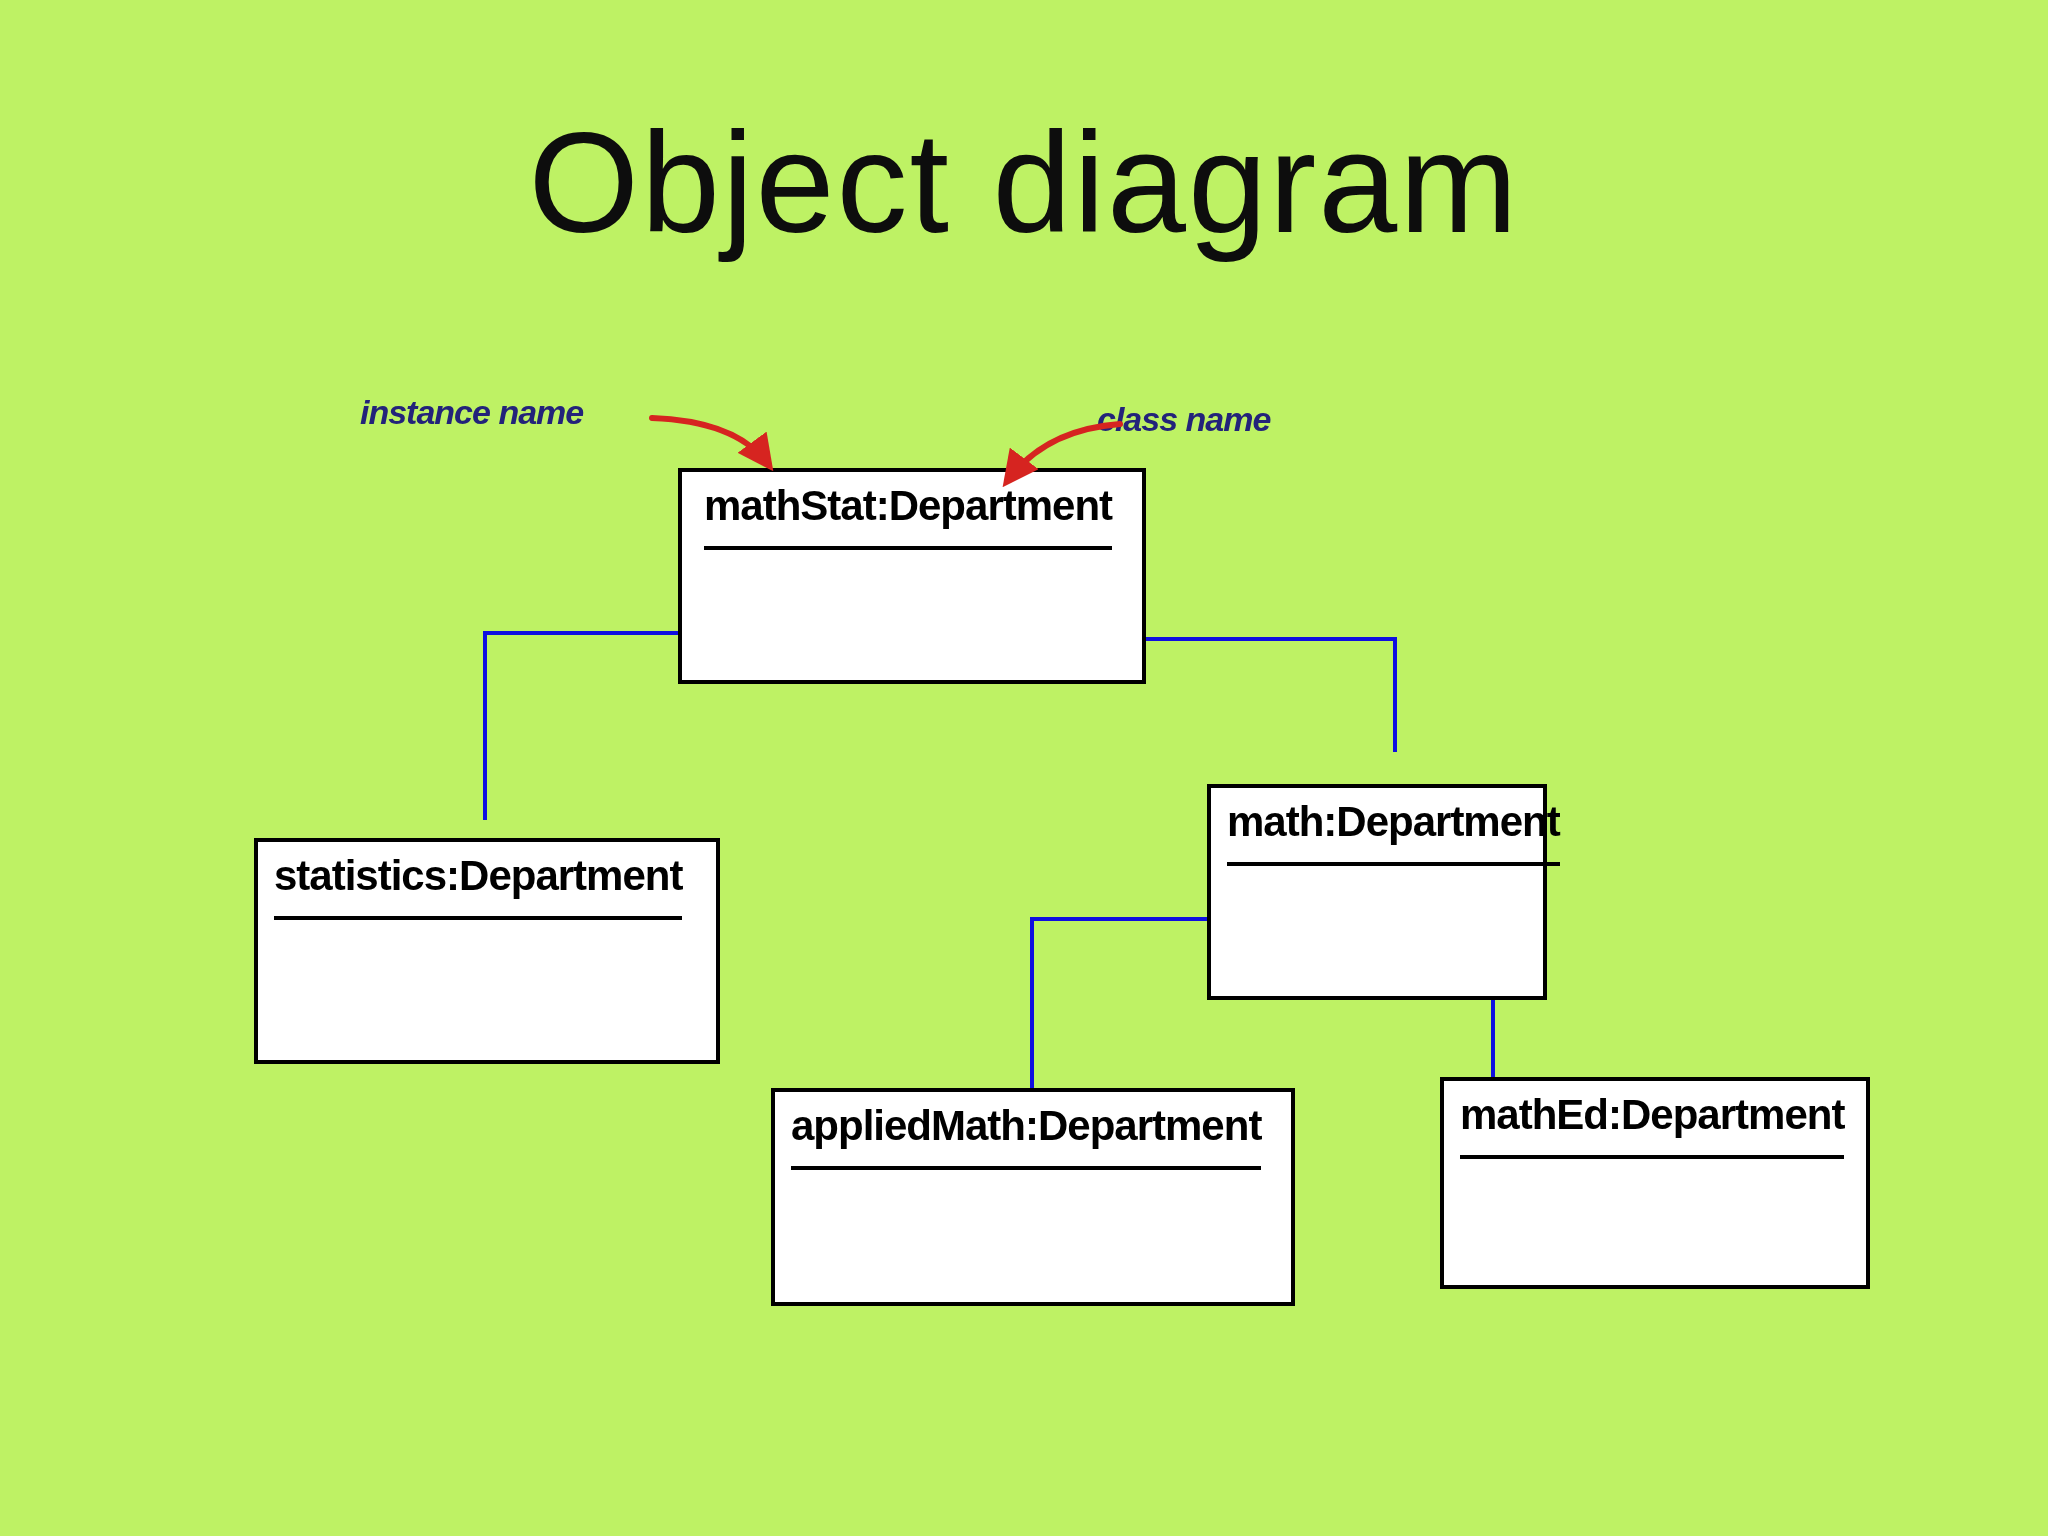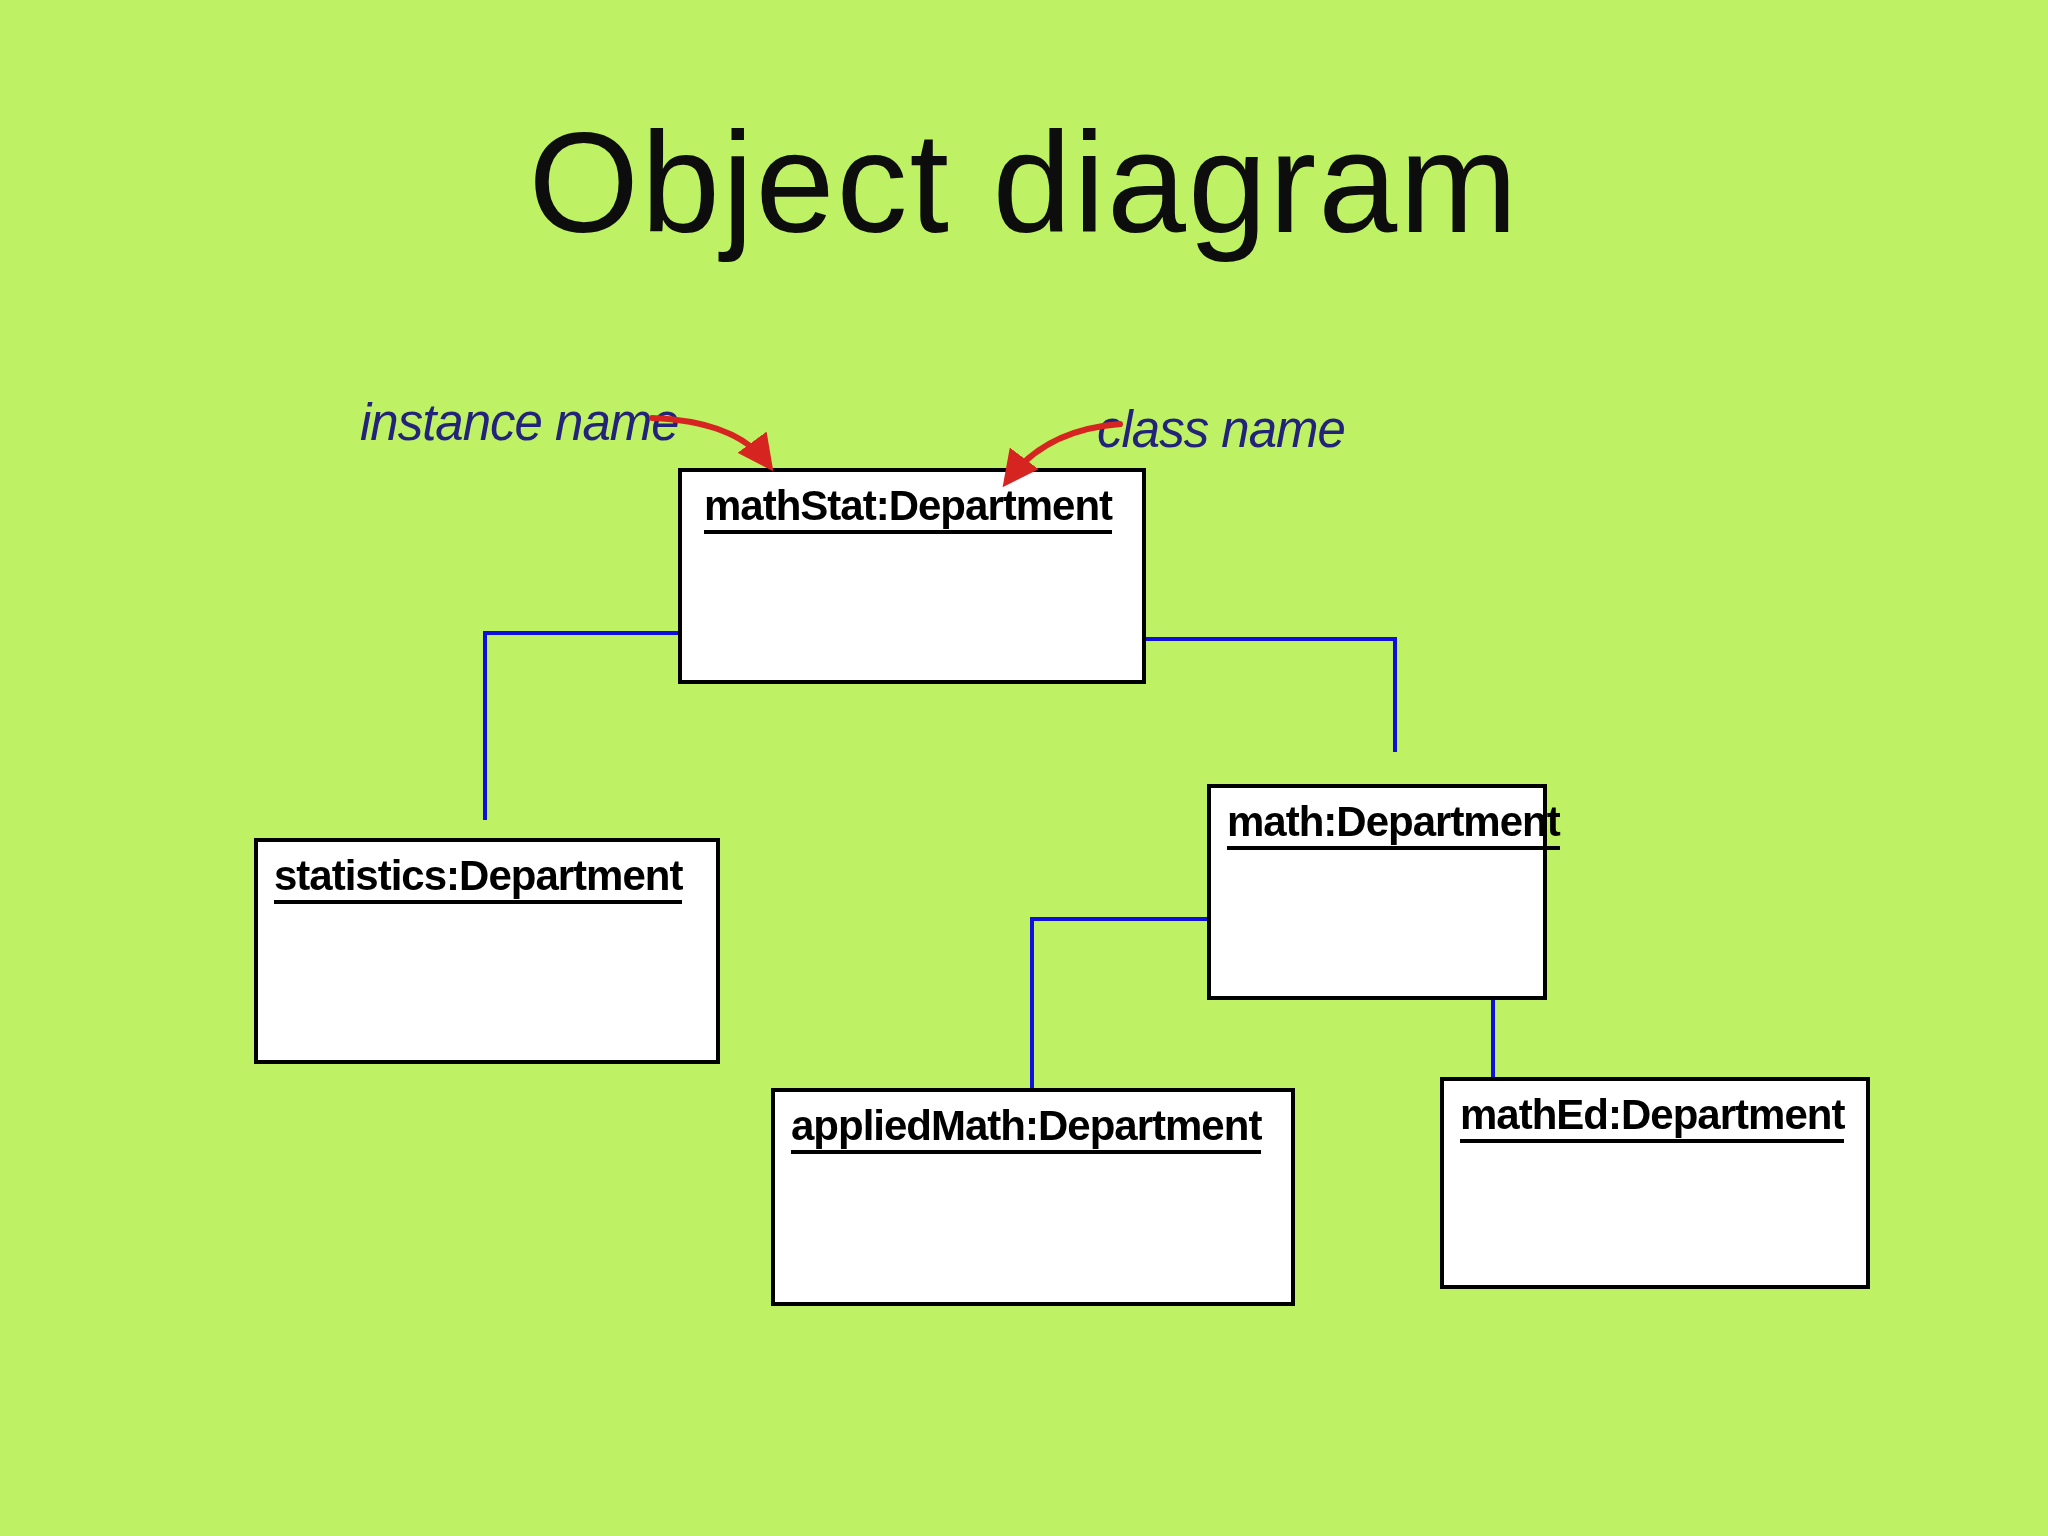--- a/index.html
+++ b/index.html
@@ -40,21 +40,21 @@
     padding: 10px 0 0 16px;
   }
   .uml-box .obj-title {
     display: inline-block;
     font-size: 42px;
     font-weight: bold;
     letter-spacing: -1px;
     color: #000000;
     line-height: 1.15;
     border-bottom: 4px solid #000000;
-    padding-bottom: 0;
+    padding-bottom: 16px;
     white-space: nowrap;
   }
   #box-mathstat    { left: 678px;  top: 468px;  width: 468px; height: 216px; padding-left: 22px; }
   #box-statistics  { left: 254px;  top: 818px;  width: 466px; height: 226px; margin-top: 20px; }
   #box-math        { left: 1207px; top: 784px;  width: 340px; height: 216px; }
   #box-appliedmath { left: 771px;  top: 1088px; width: 524px; height: 218px; }
   #box-mathed      { left: 1440px; top: 1077px; width: 430px; height: 212px; }
 
   
   .conn {
@@ -65,23 +65,23 @@
   #conn-left-v   { left: 483px;  top: 631px; width: 4px;   height: 189px; }
   #conn-right-h  { left: 1146px; top: 637px; width: 251px; height: 4px; }
   #conn-right-v  { left: 1393px; top: 637px; width: 4px;   height: 115px; }
   #conn-am-h     { left: 1030px; top: 917px; width: 179px; height: 4px; }
   #conn-am-v     { left: 1030px; top: 917px; width: 4px;   height: 173px; }
   #conn-me-v     { left: 1491px; top: 962px; width: 4px;   height: 117px; }
 
   
   .annot {
     position: absolute;
-    font-size: 51px;
+    font-size: 34px;
     font-style: italic;
-    font-weight: normal;
+    font-weight: bold;
     letter-spacing: -1px;
     color: #23237a;
     white-space: nowrap;
   }
   #label-instance { left: 360px;  top: 393px; }
   #label-class    { left: 1081px; top: 400px; margin-left: 16px; }
 
   
   .arrows-layer {
     position: absolute;

